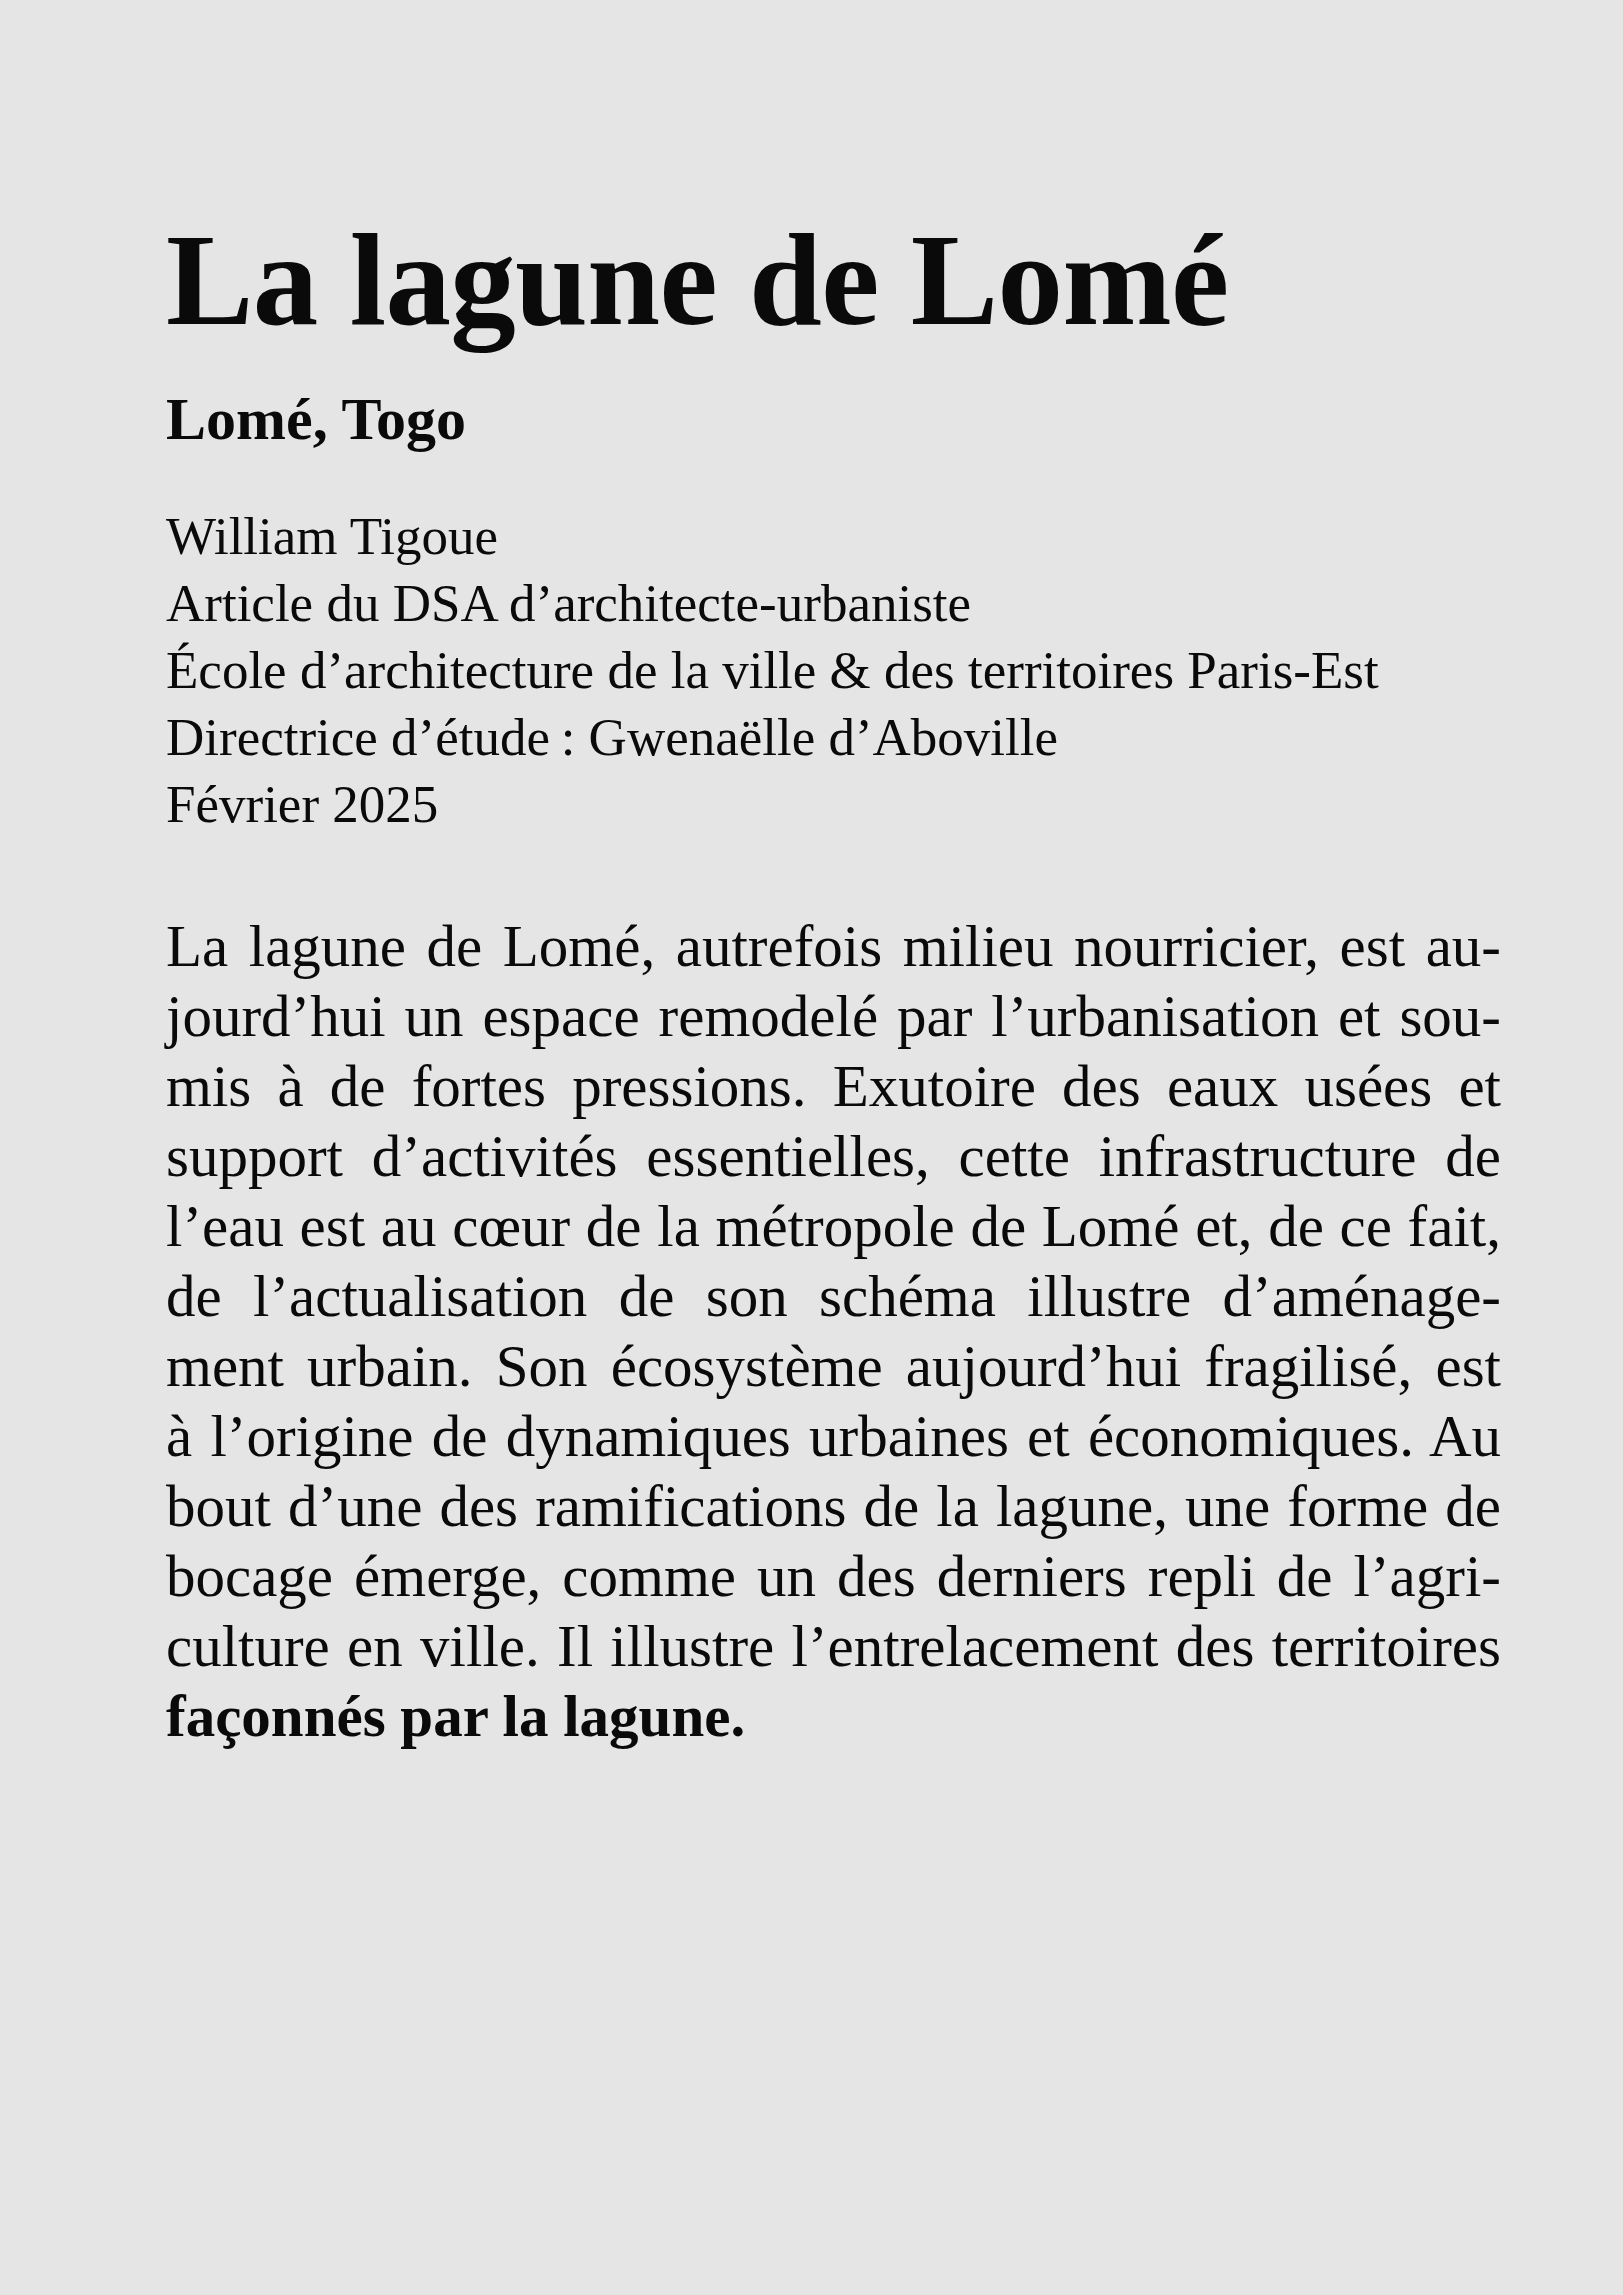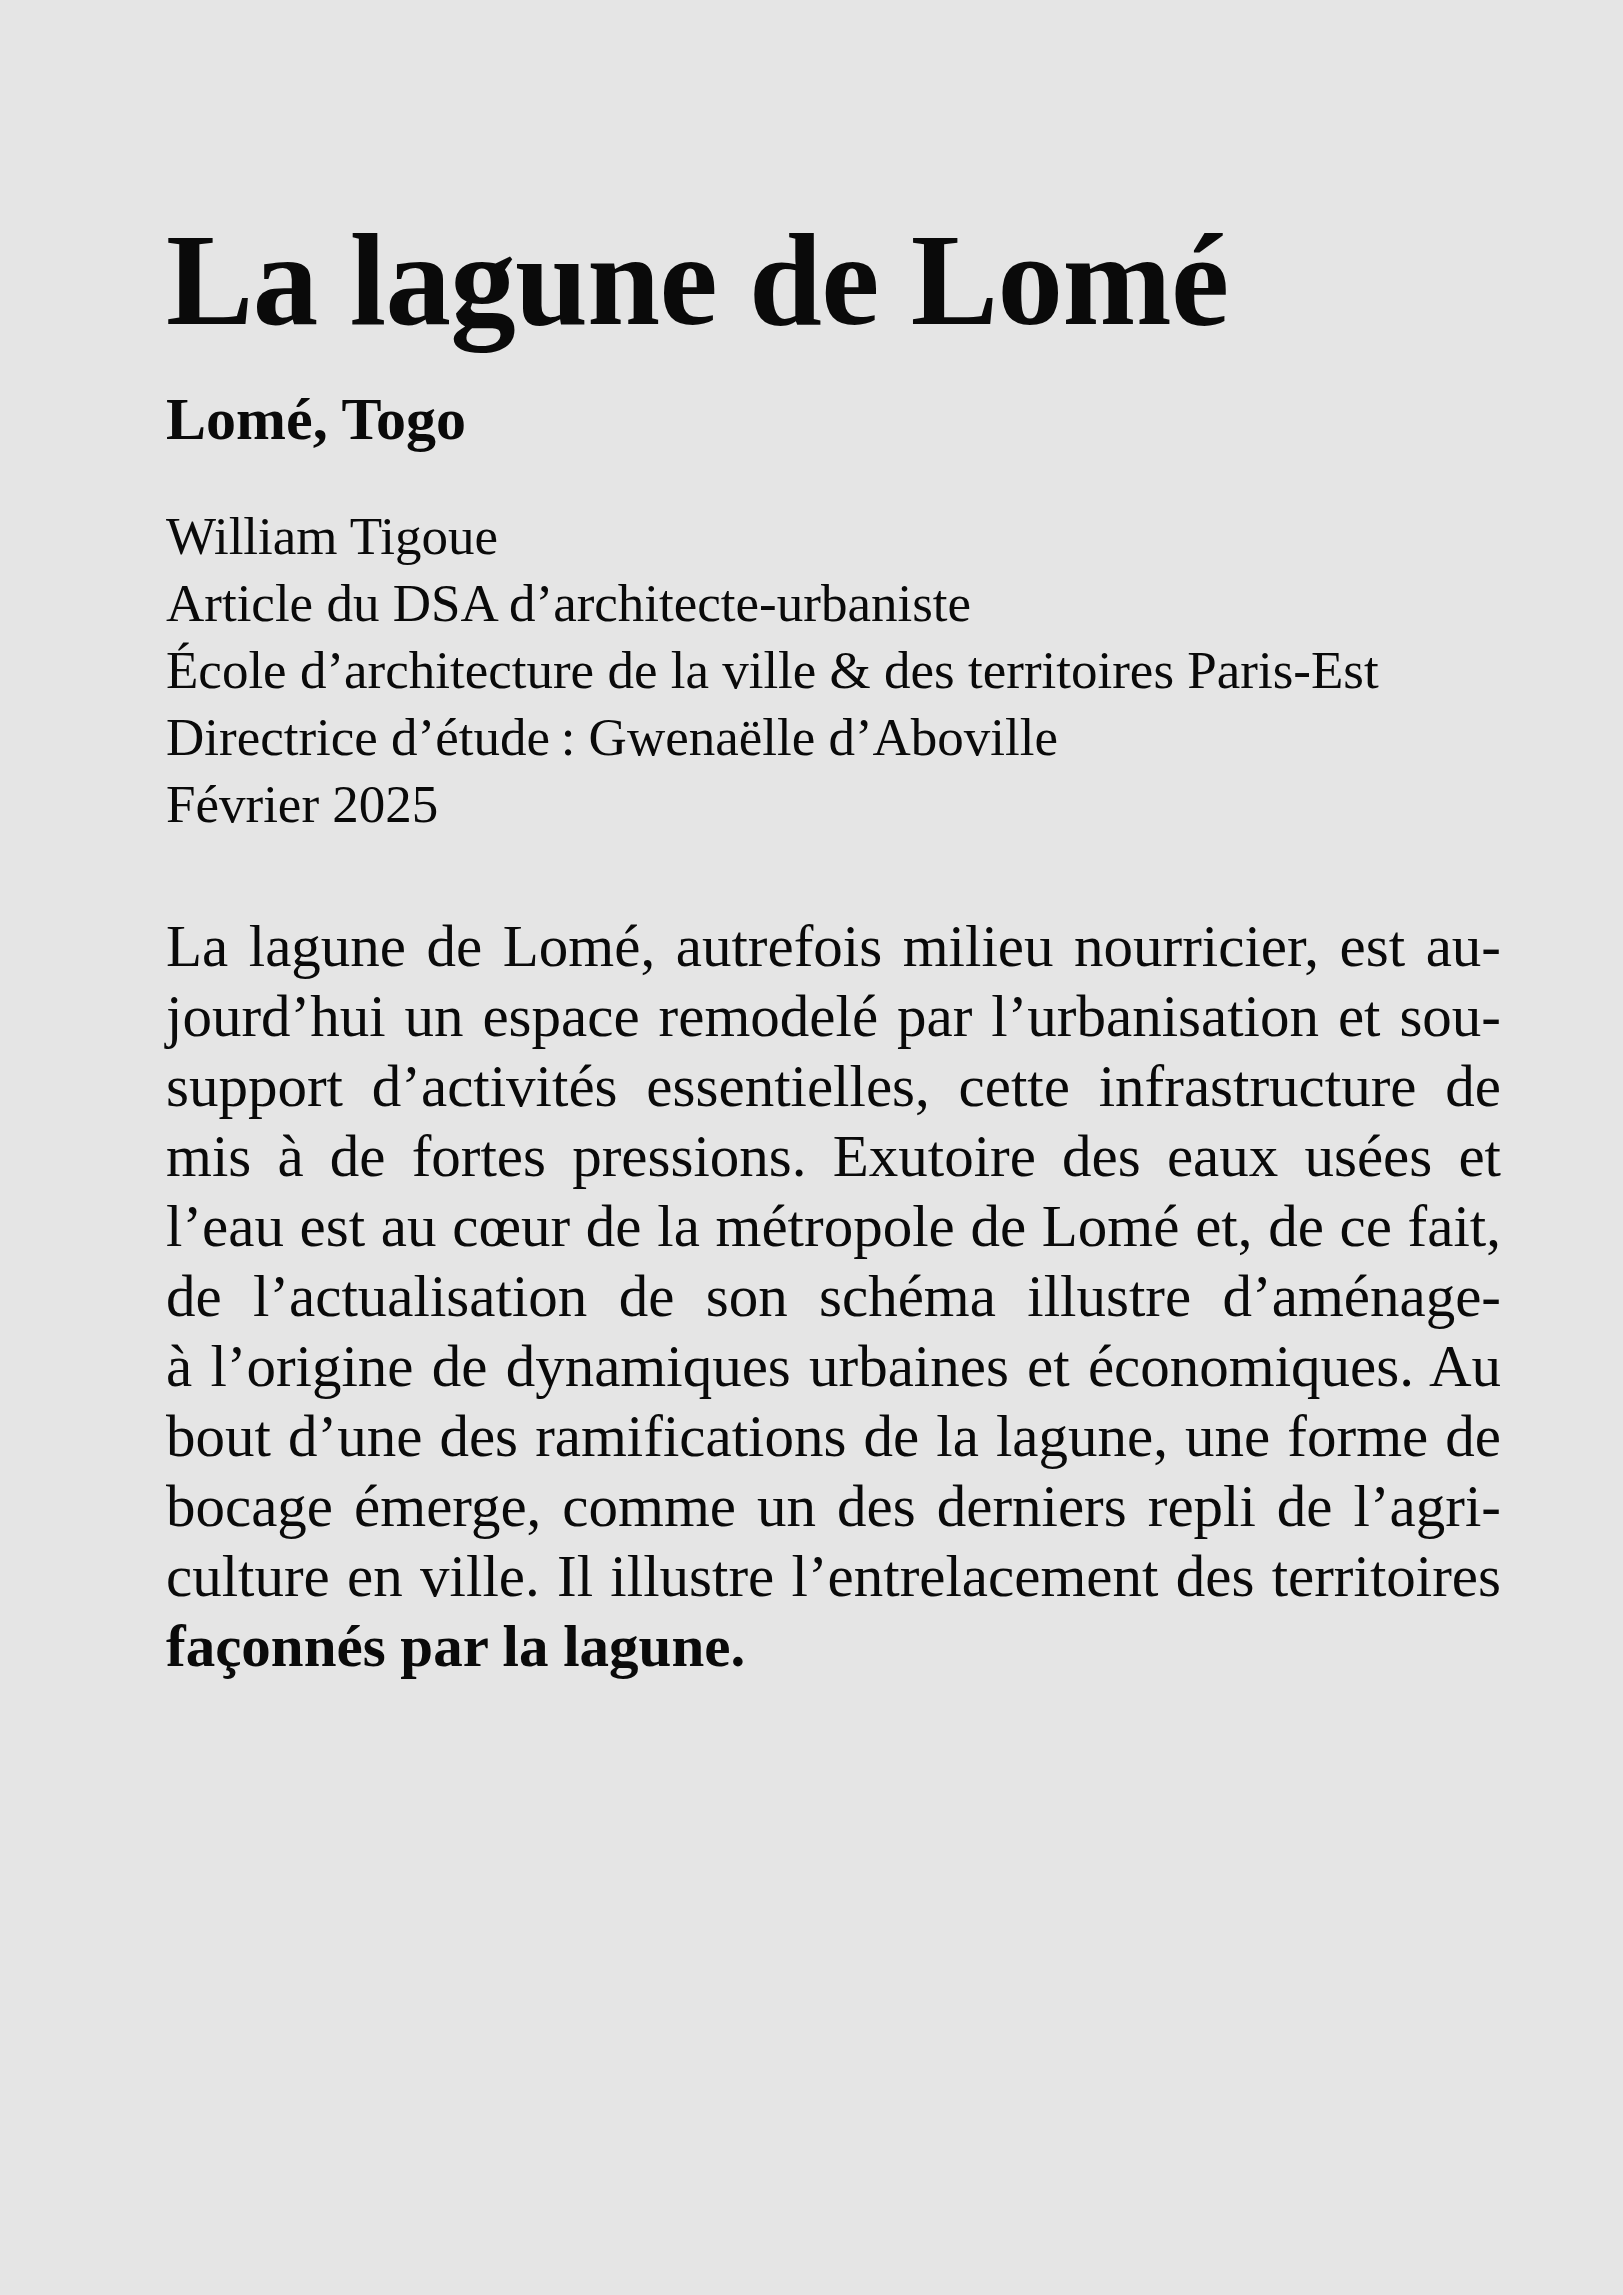--- a/index.html
+++ b/index.html
@@ -74,24 +74,25 @@
     <div class="meta-line">William Tigoue</div>
     <div class="meta-line">Article du DSA d’architecte-urbaniste</div>
     <div class="meta-line">École d’architecture de la ville &amp; des territoires Paris-Est</div>
     <div class="meta-line">Directrice d’étude : Gwenaëlle d’Aboville</div>
     <div class="meta-line">Février 2025</div>
   </div>
 
   <div class="abstract">
     <div class="body-line">La lagune de Lomé, autrefois milieu nourricier, est au-</div>
     <div class="body-line">jourd’hui un espace remodelé par l’urbanisation et sou-</div>
+    <div class="body-line">mis à de fortes pressions. Exutoire des eaux usées et</div>
     <div class="body-line">support d’activités essentielles, cette infrastructure de</div>
-    <div class="body-line">mis à de fortes pressions. Exutoire des eaux usées et</div>
     <div class="body-line">l’eau est au cœur de la métropole de Lomé et, de ce fait,</div>
     <div class="body-line">de l’actualisation de son schéma illustre d’aménage-</div>
+    <div class="body-line">ment urbain. Son écosystème aujourd’hui fragilisé, est</div>
     <div class="body-line">à l’origine de dynamiques urbaines et économiques. Au</div>
     <div class="body-line">bout d’une des ramifications de la lagune, une forme de</div>
     <div class="body-line">bocage émerge, comme un des derniers repli de l’agri-</div>
     <div class="body-line">culture en ville. Il illustre l’entrelacement des territoires</div>
     <div class="body-line last-line">façonnés par la lagune.</div>
   </div>
 
 </div>
 
 

